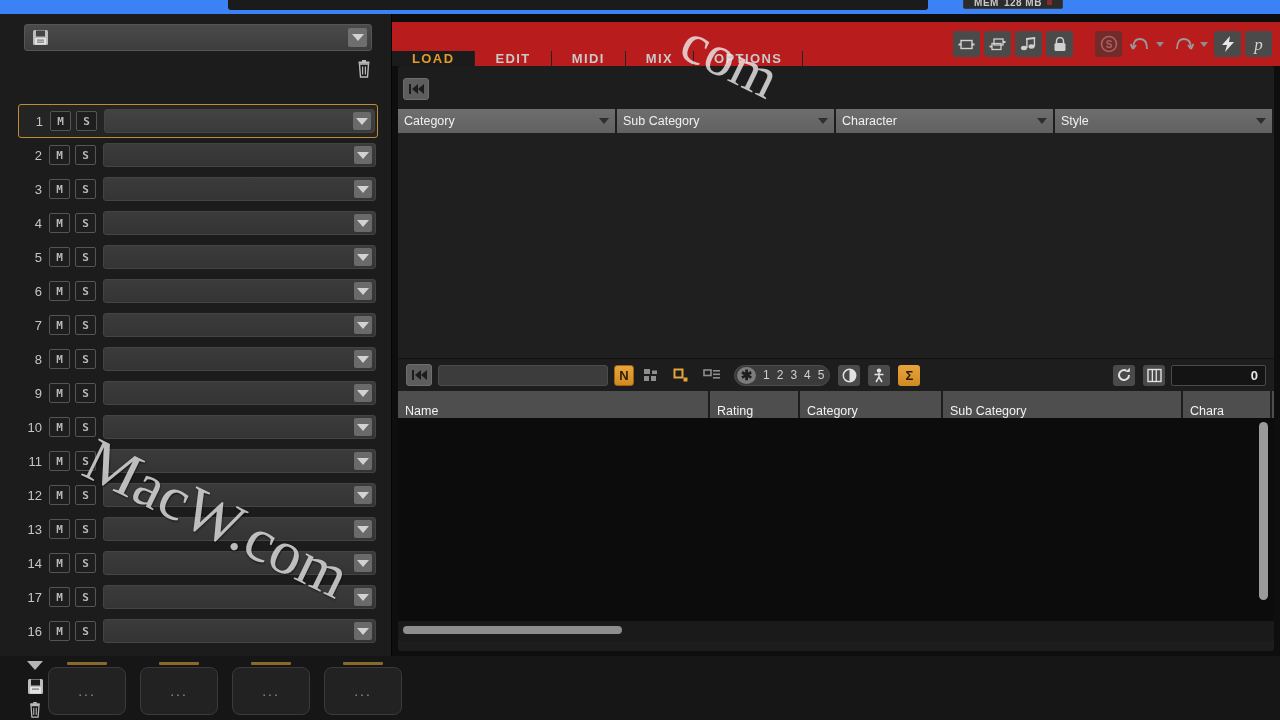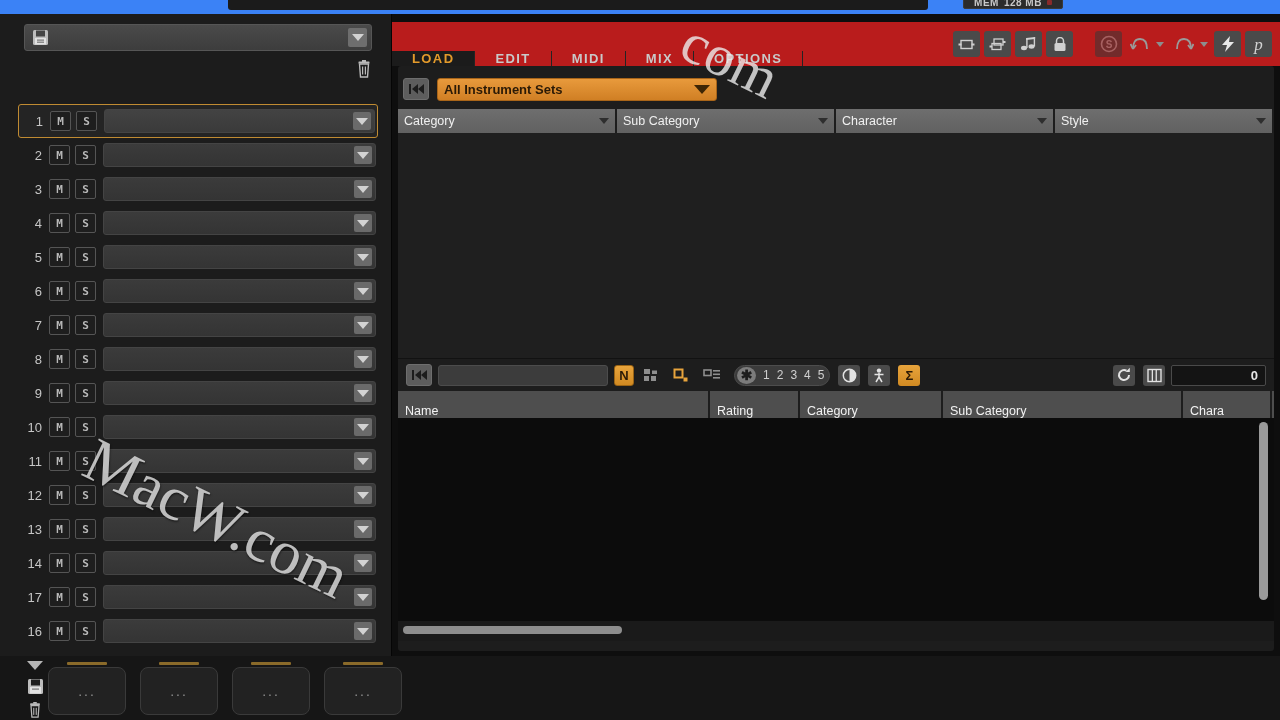--- a/index.html
+++ b/index.html
@@ -565,24 +565,20 @@
 
     <div class="browser-body">
 
       <div class="set-row">
         <span class="rewind">
           <svg width="17" height="12" viewBox="0 0 17 12">
               <rect x="1" y="1" width="2" height="10" fill="#1c1c1c"></rect>
               <path d="M10 1 L4 6 L10 11 Z" fill="#1c1c1c"></path>
               <path d="M16 1 L10 6 L16 11 Z" fill="#1c1c1c"></path>
             </svg>
-        </span>
-        <span class="orange-select">
-          <span class="lbl">All Instrument Sets</span>
-          <i class="oc"></i>
         </span>
       </div>
 
       <div class="cat-headers">
         <div class="cat-h">
           <span class="lbl">Category</span>
           <i class="cc"></i>
         </div>
         <div class="cat-h">
           <span class="lbl">Sub Category</span>

